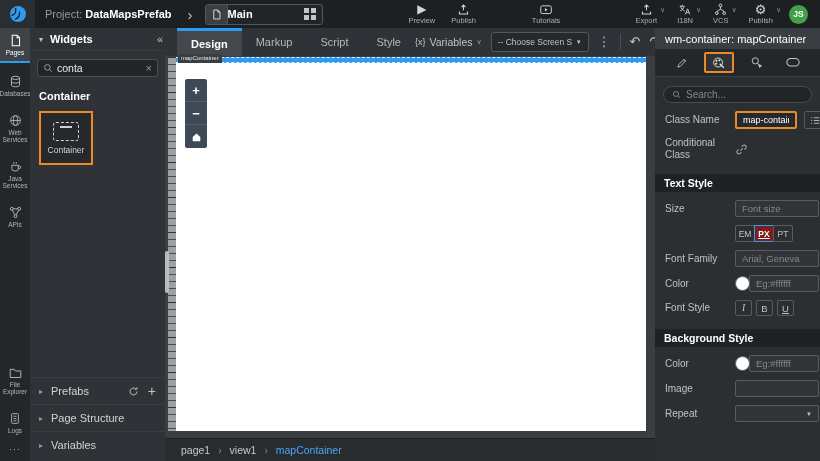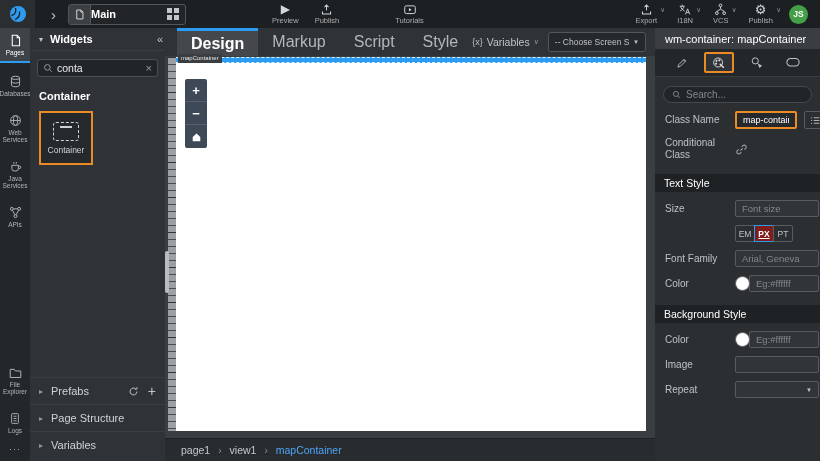--- a/index.html
+++ b/index.html
@@ -62,21 +62,21 @@
   .wp-bottom { position:absolute; left:0; right:0; bottom:0; padding-bottom:3px; background:#2f3337; }
   .wp-row { height:27px; display:flex; align-items:center; padding:0 9px; border-top:1px solid #3a3e42;
             font-size:11px; color:#d0d3d5; }
   .wp-row .caret { font-size:8px; color:#95999c; margin-right:8px; }
   .wp-row .spacer { flex:1; }
   .wp-plus { color:#c3c6c8; font-size:14px; line-height:14px; margin-left:9px; }
 
   
   .center { position:absolute; top:28px; left:165px; width:490px; bottom:0; background:#3a3e41; }
   .toolbar { height:28px; background:#2f3337; display:flex; align-items:center; padding-left:12px; }
-  .tab { height:28px; display:flex; align-items:center; padding:0 14px; font-size:16px; color:#b4b7ba;text-align:center; }
+  .tab { height:28px; display:flex; align-items:center; padding:0 14px; font-size:11px; color:#b4b7ba;text-align:center; }
   .tab.active { background:#44484c; color:#fff; font-weight:700; border-top:3px solid #2b9cf2; }
   .tb-right-group { margin-left:auto; display:flex; align-items:center; gap:9px; padding-right:7px; }
   .vars { display:flex; align-items:center; gap:4px; font-size:10.5px; color:#c0c3c5; }
   .vars .vglyph { font-size:9px; color:#c0c3c5; }
   .vars .vcaret { font-size:7px; color:#95999c; }
   .screen-select { width:98px; height:20px; border:1px solid #53575a; border-radius:3px; background:#26292c;
                    display:flex; align-items:center; padding:0 6px; gap:4px; }
   .screen-select .txt { flex:1; font-size:8.5px; color:#c0c3c5; white-space:nowrap; overflow:hidden; }
   .screen-select .arr { font-size:6px; color:#c0c3c5; }
   .icon-btn { color:#c0c3c5; font-size:13px; line-height:14px; }
@@ -118,21 +118,21 @@
   .rp-row { display:flex; align-items:center; margin:8px 10px 0; }
   .rp-label { width:70px; flex:none; font-size:10px; color:#c0c3c5; line-height:12px; }
   .rp-ctl { display:flex; align-items:center; flex:1; }
   .tin { height:17px; width:84px; background:#313539; border:1px solid #585c60; border-radius:2px;
          color:#e8eaec; font-size:9.5px; padding:0 6px; outline:none; font-family:inherit; }
   .tin::placeholder { color:#84888b; }
   .classname-input { width:62px; height:18px; border:2px solid #ec8b26; background:#26292c; font-size:9px; color:#fff; }
   .list-btn { width:22px; height:18px; border:1px solid #585c60; border-radius:2px; margin-left:7px;
               display:flex; align-items:center; justify-content:center; }
   .rp-sec { margin-top:13px; height:18px; background:#1f2225; display:flex; align-items:center;
-            padding:0 9px; font-size:10.5px; font-weight:400; color:#fff; }
+            padding:0 9px; font-size:10.5px; font-weight:700; color:#fff; }
   .units { display:flex; }
   .unit { width:20px; height:17px; border:1px solid #585c60; background:#2c2f32; margin-left:-1px;
           display:flex; align-items:center; justify-content:center; font-size:8.5px; color:#c0c3c5; }
   .unit:first-child { margin-left:0; border-radius:2px 0 0 2px; }
   .unit:last-child { border-radius:0 2px 2px 0; }
   .unit.active { background:#7f1d1d; border-color:#2b9cf2; color:#fff; font-weight:700;text-decoration:underline; }
   .stylebtn { width:17px; height:16px; border:1px solid #585c60; border-radius:2px; margin-right:4px;
               background:#2c2f32; display:flex; align-items:center; justify-content:center;
               font-size:9.5px; color:#c0c3c5; }
   .i-italic { font-style:italic; font-family:"Liberation Serif",serif; }
@@ -149,20 +149,24 @@
 
 <div class="app">
 
   <div class="topbar">
     <div class="logo-box">
       <svg width="18" height="18" viewBox="0 0 18 18">
         <circle cx="9" cy="9" r="8" fill="#2e9bf0"></circle>
         <path d="M2.5 10.5c4-1 5-4.5 4-7.5" stroke="#1d2022" stroke-width="1.3" fill="none"></path>
         <path d="M6 14.5c3.5-1.5 5-5 4.5-8" stroke="#1d2022" stroke-width="1.3" fill="none"></path>
       </svg>
+    </div>
+    <div class="project">
+      <span>Project:</span>
+      <b>DataMapsPrefab</b>
     </div>
     <span class="tb-chev">›</span>
     <div class="main-select">
       <span class="ms-pagebox">
         <svg width="11" height="13" viewBox="0 0 16 16" fill="none" stroke="#d7dadc" stroke-width="1.4">
           <path d="M4 1.5h6l3 3v10H4z"></path>
             <path d="M10 1.5v3h3"></path>
         </svg>
       </span>
       <span class="ms-label">Main</span>
@@ -482,20 +486,28 @@
         <input type="text" class="tin" placeholder="Arial, Geneva" style="">
       </div>
     </div>
     <div class="rp-row">
       <div class="rp-label">Color</div>
       <div class="rp-ctl">
         <span class="swatch"></span>
         <input type="text" class="tin color-in" placeholder="Eg:#ffffff" style="">
       </div>
     </div>
+    <div class="rp-row">
+      <div class="rp-label">Font Style</div>
+      <div class="rp-ctl">
+        <span class="stylebtn i-italic">I</span>
+        <span class="stylebtn">B</span>
+        <span class="stylebtn i-under">U</span>
+      </div>
+    </div>
 
     <div class="rp-sec">Background Style</div>
 
     <div class="rp-row">
       <div class="rp-label">Color</div>
       <div class="rp-ctl">
         <span class="swatch"></span>
         <input type="text" class="tin color-in" placeholder="Eg:#ffffff" style="">
       </div>
     </div>

